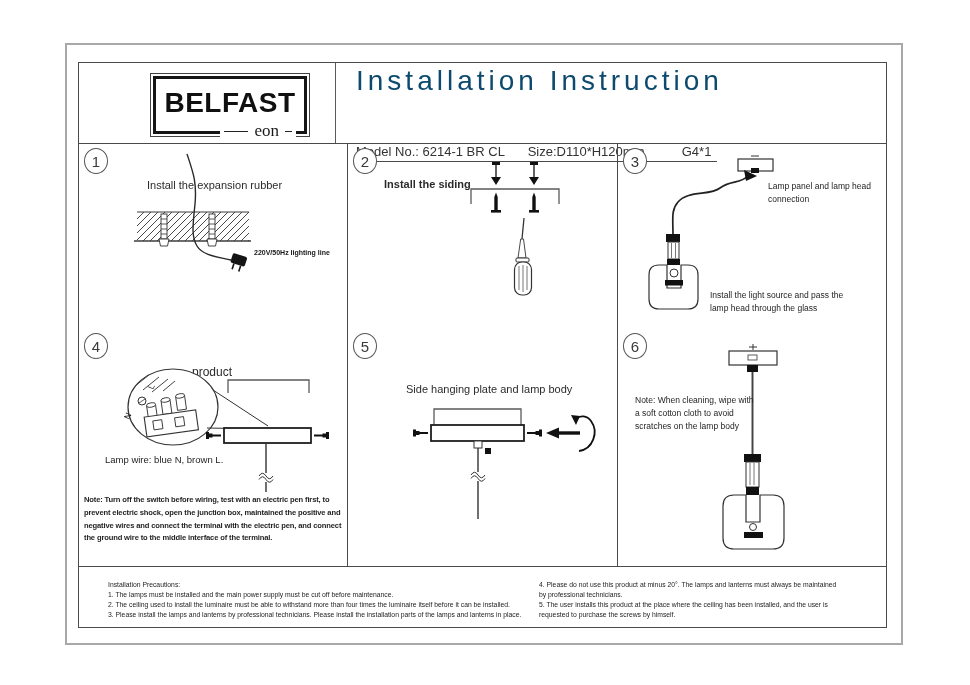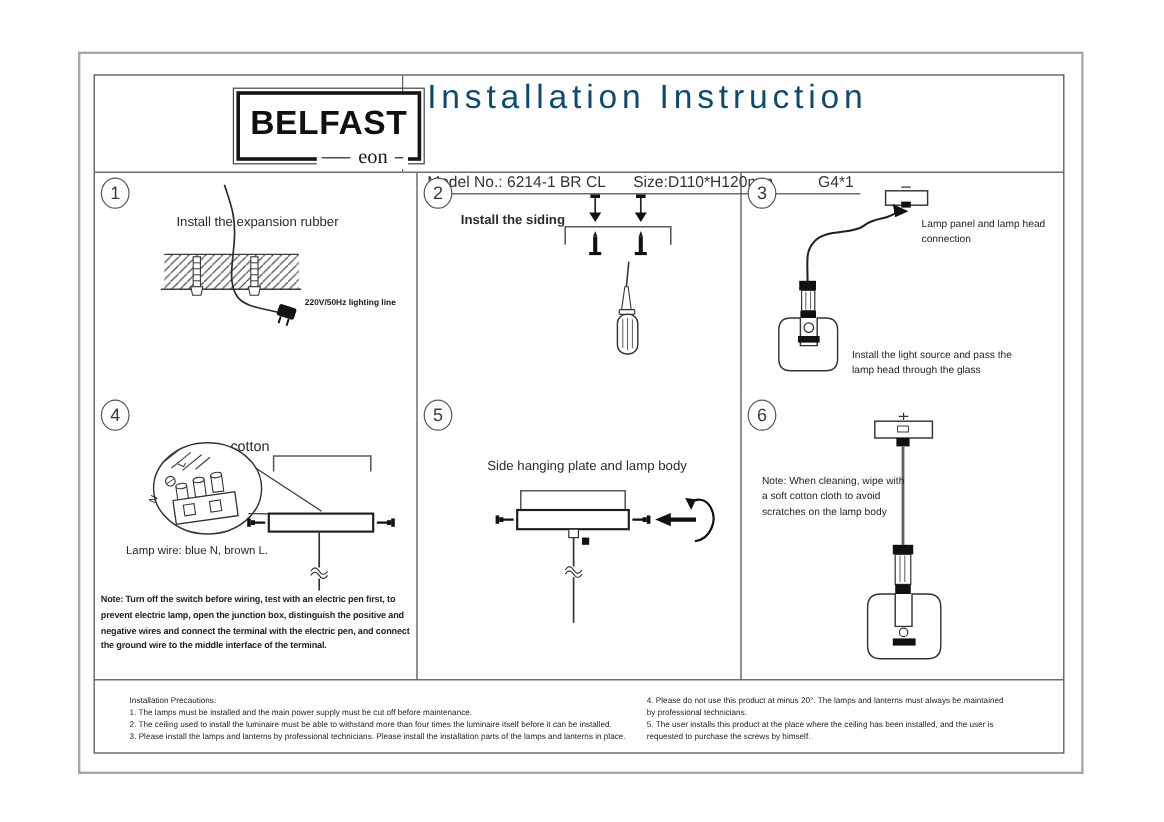--- a/index.html
+++ b/index.html
@@ -7,21 +7,21 @@
         font-family:"Liberation Sans",sans-serif;color:#2b2b2b;}
   
   .outer-border{position:absolute;left:65px;top:43px;width:834px;height:598px;
                 border:2px solid #a8a8a8;}
   .frame{position:absolute;left:78px;top:62px;width:809px;height:566px;
          border:1px solid #4a4a4a;box-sizing:border-box;}
   
   .header{position:absolute;left:0;top:0;width:100%;height:81px;border-bottom:1px solid #4a4a4a;box-sizing:border-box;}
   .logo-cell{position:absolute;left:0;top:0;width:257px;height:100%;border-right:1px solid #5a5a5a;box-sizing:border-box;}
   .logo-box{position:absolute;left:74px;top:13px;width:148px;height:52px;border:3px solid #161616;
-            outline:1px solid #444;outline-offset:2px;background:#fff;margin-left:44px;}
+            outline:1px solid #444;outline-offset:2px;background:#fff;}
   .brand{display:block;text-align:center;font-weight:bold;font-size:28px;letter-spacing:.5px;
          color:#101010;line-height:48px;}
   .eon{position:absolute;right:8px;bottom:-10px;background:#fff;padding:0 4px;
        font-family:"Liberation Serif",serif;font-size:17px;color:#1a1a1a;}
   .eon::before{content:"";display:inline-block;width:24px;border-top:1.5px solid #222;
                margin-right:6px;vertical-align:4px;}
   .eon::after{content:"";display:inline-block;width:7px;border-top:1.5px solid #222;
               margin-left:6px;vertical-align:4px;}
   .title-cell{position:absolute;left:257px;top:0;right:0;height:100%;}
   .doc-title{position:absolute;left:20px;top:2px;font-size:28px;letter-spacing:4px;
@@ -186,21 +186,21 @@
         <div>lamp head through the glass</div>
       </div>
       <div class="lbl" style="left:150px;top:36px;">
         <div>Lamp panel and lamp head</div>
         <div>connection</div>
       </div>
     </div>
 
     <div class="cell" style="left:0;top:266px;width:269px;height:237px;border-right:1px solid #4a4a4a;">
       <div class="badge">4</div>
-      <div class="ptitle" style="left:113px;top:24px;font-size:12px;">cotton</div>
+      <div class="ptitle" style="left:113px;top:24px;font-size:12px;">product</div>
       <svg class="draw" width="269" height="237" viewBox="0 0 269 237">
 
         <ellipse cx="94" cy="78" rx="45" ry="38" fill="#fff" stroke="#333" stroke-width="1.2"></ellipse>
         <line x1="134" y1="61" x2="189" y2="97" stroke="#333" stroke-width="1"></line>
         <line x1="128" y1="99" x2="188" y2="100" stroke="#333" stroke-width="1"></line>
 
         <g stroke="#444" stroke-width="1">
           <line x1="56" y1="57" x2="70" y2="46"></line>
             <line x1="64" y1="61" x2="80" y2="48"></line>
           <line x1="73" y1="63" x2="89" y2="50"></line>
@@ -239,21 +239,21 @@
           <rect x="243.5" y="104.5" width="3.5" height="4" fill="#111"></rect>
         </g>
 
         <line x1="187" y1="114" x2="187" y2="144" stroke="#333" stroke-width="1.4"></line>
         <path d="M180,147 q3.5,-5.5 7,0 q3.5,5.5 7,0 M180,150.5 q3.5,-5.5 7,0 q3.5,5.5 7,0" stroke="#333" stroke-width="1" fill="none"></path>
         <line x1="187" y1="153" x2="187" y2="163" stroke="#333" stroke-width="1.4"></line>
       </svg>
       <div class="lbl" style="left:26px;top:124px;font-size:9.5px;">Lamp wire: blue N, brown L.</div>
       <div class="note4" style="left:5px;top:165px;">
         <div>Note: Turn off the switch before wiring, test with an electric pen first, to</div>
-        <div>prevent electric lamp, open the junction box, distinguish the positive and</div>
+        <div>prevent electric shock, open the junction box, maintained the positive and</div>
         <div>negative wires and connect the terminal with the electric pen, and connect</div>
         <div>the ground wire to the middle interface of the terminal.</div>
       </div>
     </div>
 
     <div class="cell" style="left:269px;top:266px;width:270px;height:237px;border-right:1px solid #4a4a4a;">
       <div class="badge">5</div>
       <div class="ptitle" style="left:58px;top:42px;">Side hanging plate and lamp body</div>
       <svg class="draw" width="270" height="237" viewBox="0 0 270 237">
         <path d="M86,96 L86,80 L173,80 L173,96" stroke="#5a5a5a" stroke-width="1.3" fill="none"></path>

